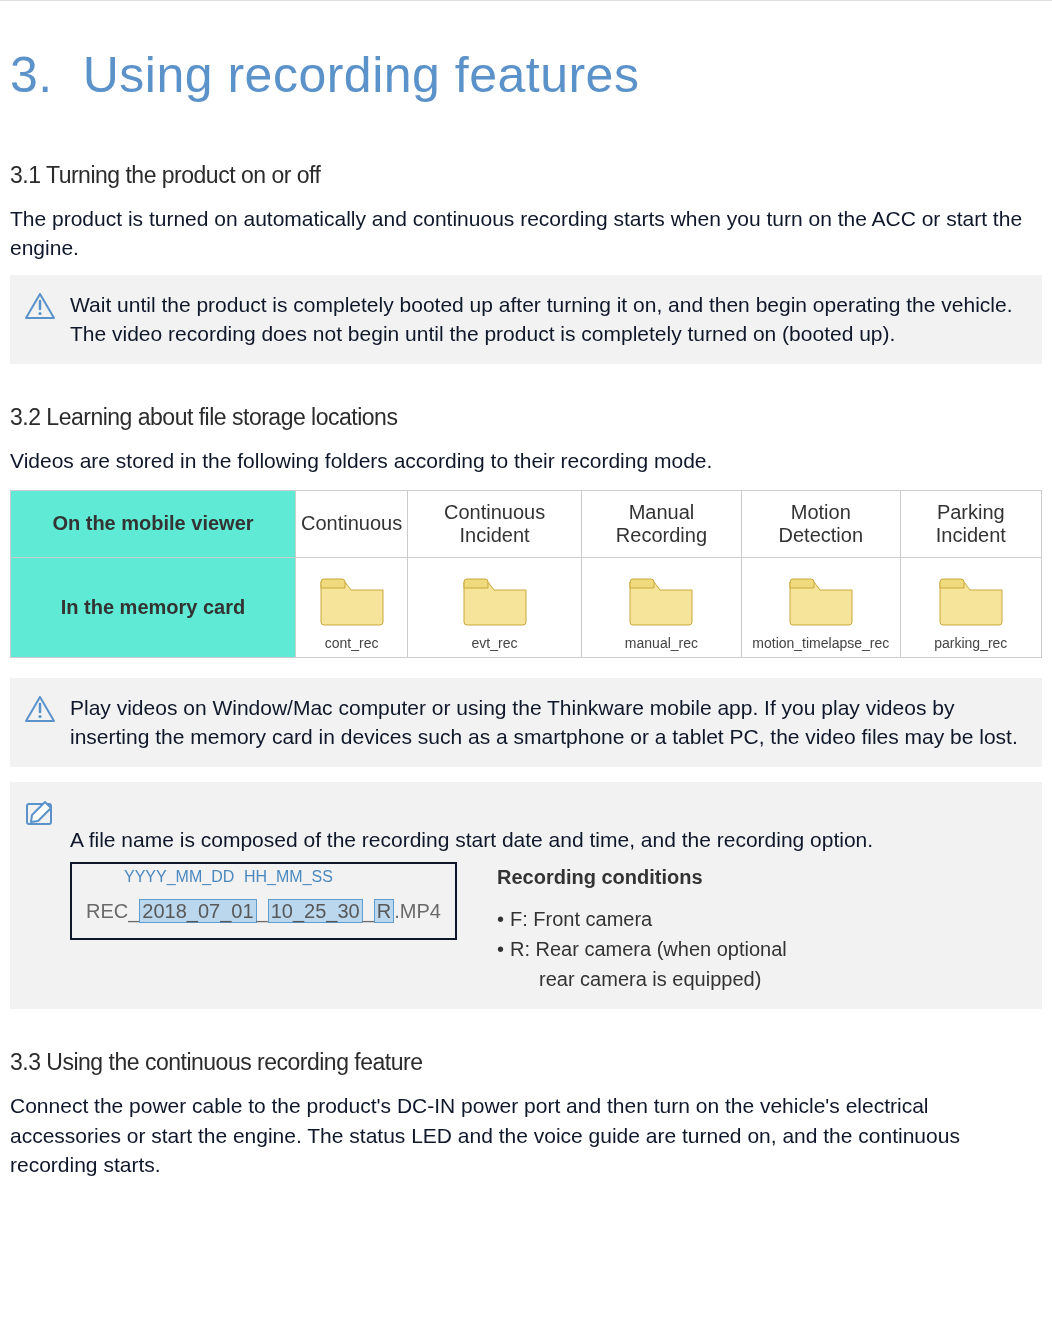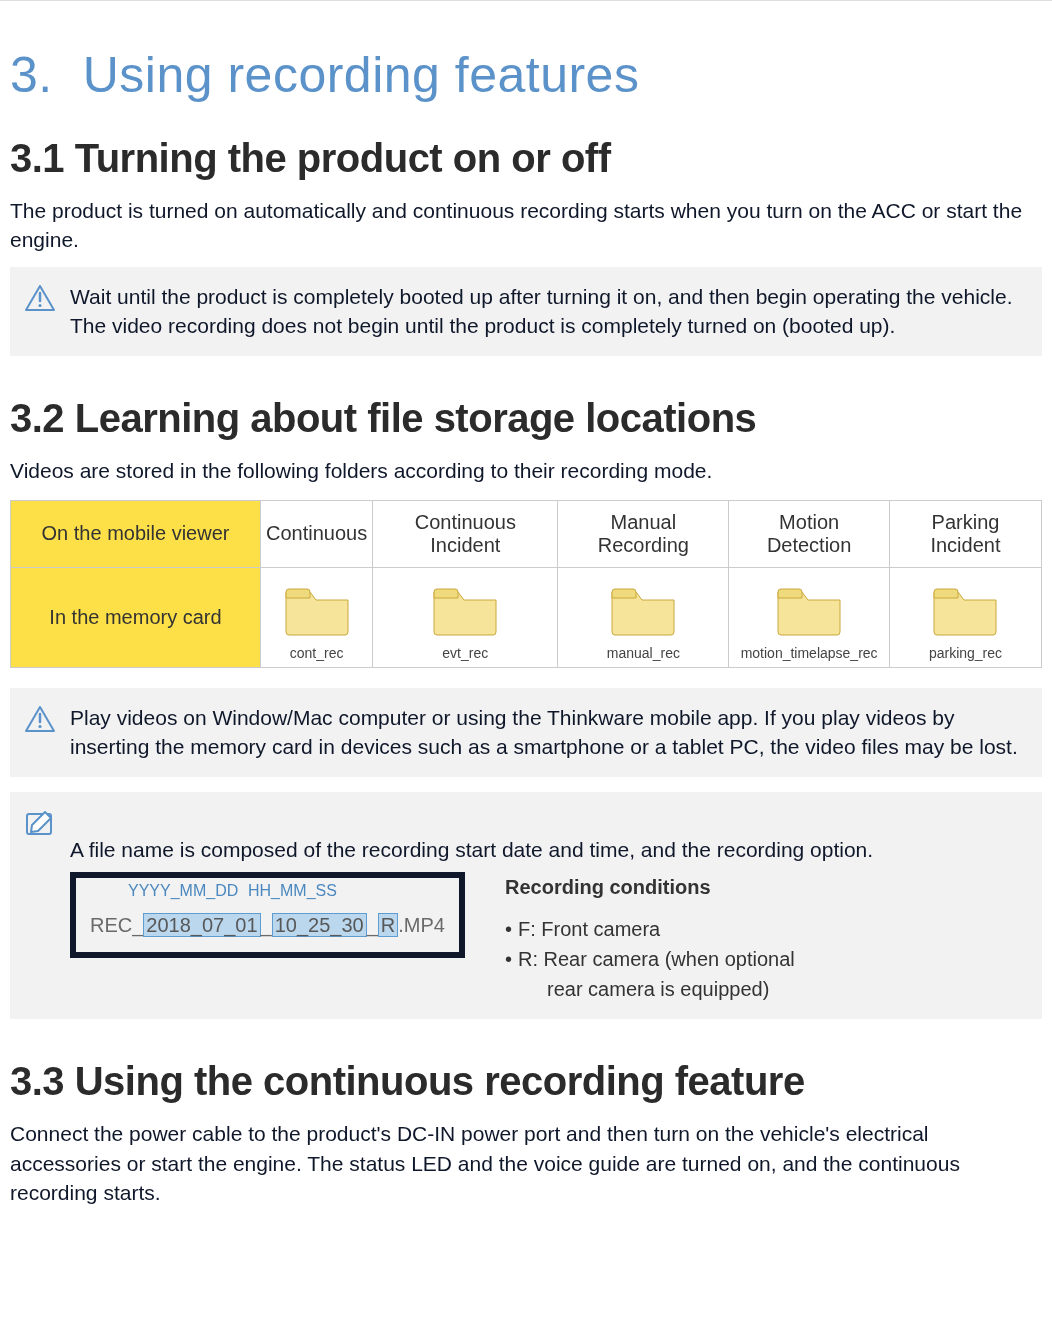--- a/index.html
+++ b/index.html
@@ -9,28 +9,28 @@
       background: #fff;
       width: 1052px;
       padding: 10px 10px 40px 10px;
       border-top: 1px solid #ddd;
     }
     h1 {
       color: #5a92c9;
       font-size: 50px;
       font-weight: 400;
       margin-top: 35px;
-      margin-bottom: 32px;
+      margin-bottom: 58px;
       letter-spacing: 0.5px;
     }
     h1 .chapter-num { margin-right: 30px; }
     h2 {
       color: #2b2b2b;
-      font-size: 40px;
-      font-weight: 700;
+      font-size: 23px;
+      font-weight: 400;
       margin-top: 20px;
       margin-bottom: 15px;
       letter-spacing: -0.5px;
     }
     p {
       font-size: 21px;
       line-height: 1.4;
       color: #0f172a;
       margin-bottom: 12px;
     }
@@ -63,36 +63,36 @@
     table.storage th, table.storage td {
       border: 1px solid #ccc;
       text-align: center;
       vertical-align: middle;
       font-size: 20px;
       font-weight: 400;
       padding: 10px 5px;
       color: #333;
     }
     table.storage .rowhdr {
-      background: #fde047;
-      font-weight: 400;
-      width: 250px;
+      background: #5eead4;
+      font-weight: 700;
+      width: 285px;
     }
     table.storage td.folder { padding: 12px 5px 6px 5px; }
     .folder-icon {
       display: inline-block;
     }
     .folder-caption {
       font-size: 14px;
       color: #444;
       margin-top: 4px;
     }
 
     .filename-box {
-      border: 6px solid #0f172a;
+      border: 2px solid #0f172a;
       padding: 12px 14px 10px 14px;
       display: inline-block;
       font-size: 20px;
       color: #6a6a6a;
       line-height: 1.7;
       font-family: Arial, sans-serif;
       position: relative;
     }
     .hl {
       background: #bad7ee;

